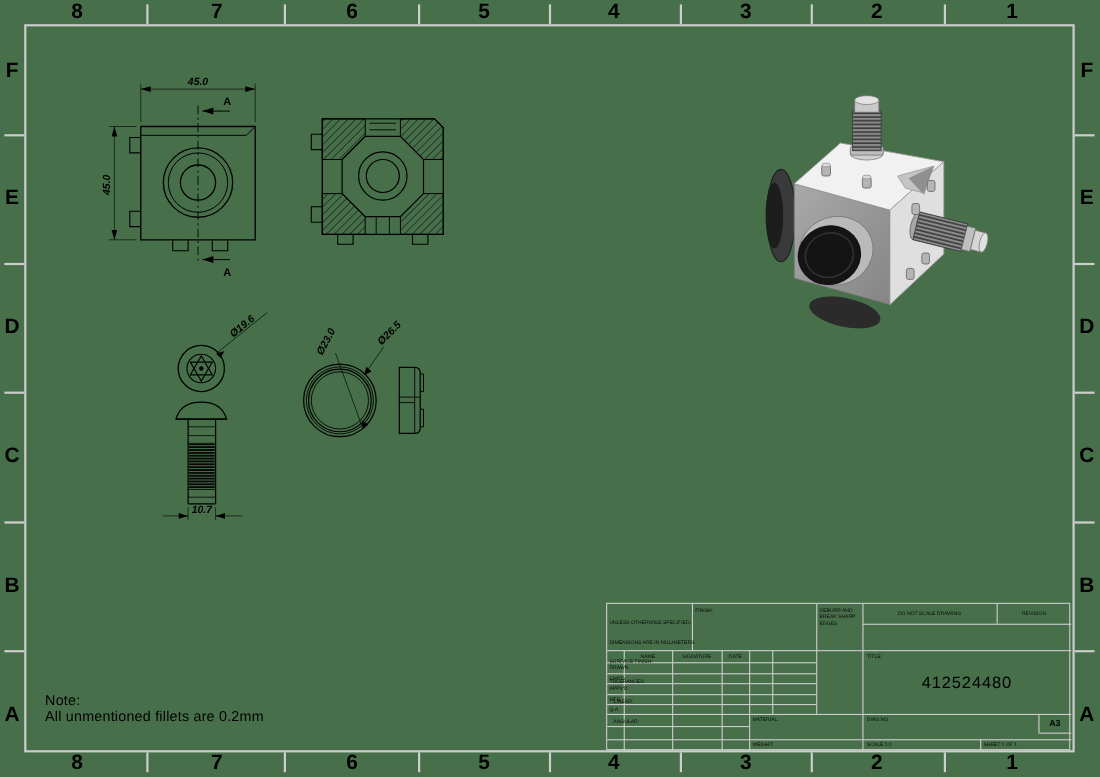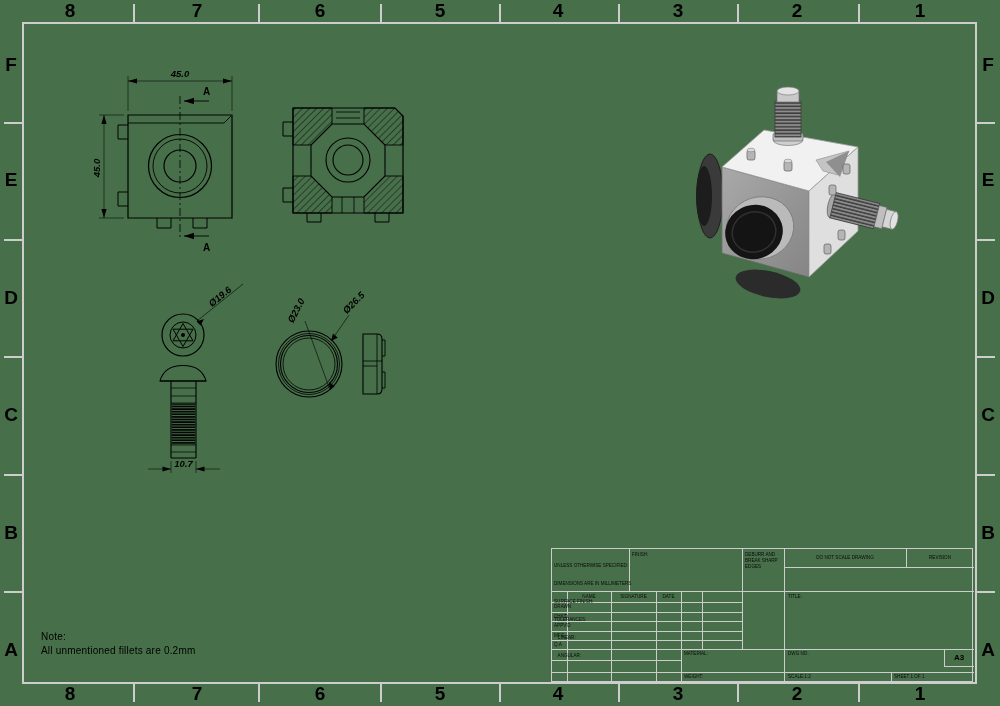--- a/index.html
+++ b/index.html
@@ -8,21 +8,21 @@
     background:#47704a;
     font-family:"Liberation Sans",sans-serif;
   }
   
   .frame{position:absolute;left:22px;top:22px;width:951px;height:658px;border:2px solid #cdcdcd;}
   .zl{position:absolute;color:#000;font-weight:bold;font-size:19px;transform:translate(-50%,-50%);}
   .tick{position:absolute;background:#cdcdcd;}
   .tick.tv{width:2px;height:18px;}
   .tick.th{width:18px;height:2px;}
   
-  .note{position:absolute;left:41px;top:630px;color:#000;font-size:10px;letter-spacing:.2px;line-height:14px;}
+  .note{position:absolute;left:41px;top:630px;color:#000;font-size:13px;letter-spacing:.2px;line-height:14px;}
   
   .tb{position:absolute;left:551px;top:548px;width:422px;height:134px;border:1px solid #cdcdcd;box-sizing:border-box;}
   .tb .v{position:absolute;width:1px;background:#cdcdcd;}
   .tb .h{position:absolute;height:1px;background:#cdcdcd;}
   .tb .lbl{position:absolute;color:#0b0b0b;font-size:4.6px;line-height:6px;letter-spacing:0;white-space:pre;}
   .tb .cen{display:flex;align-items:center;justify-content:center;text-align:center;}
   .tb .big{position:absolute;color:#000;font-size:15px;letter-spacing:.8px;font-weight:500;}
   .tb .a3{position:absolute;color:#000;font-size:8px;font-weight:bold;}
   .spec div{white-space:pre;}
   
@@ -269,20 +269,21 @@
     <div>SURFACE FINISH:</div>
     <div>TOLERANCES:</div>
     <div>   LINEAR:</div>
     <div>   ANGULAR:</div>
   </div>
   <div class="lbl" style="left:80px;top:3px">FINISH:</div>
   <div class="lbl" style="left:193px;top:3px;width:36px;white-space:normal">DEBURR AND BREAK SHARP EDGES</div>
   <div class="lbl cen" style="left:232px;top:0;width:122px;height:18px">DO NOT SCALE DRAWING</div>
   <div class="lbl cen" style="left:354px;top:0;width:68px;height:18px">REVISION</div>
   <div class="lbl" style="left:236px;top:45px">TITLE:</div>
+  <div class="big cen" style="left:232px;top:42px;width:190px;height:58px;display:flex">412524480</div>
   <div class="lbl cen" style="left:15px;top:42px;width:44px;height:11px">NAME</div>
   <div class="lbl cen" style="left:59px;top:42px;width:45px;height:11px">SIGNATURE</div>
   <div class="lbl cen" style="left:104px;top:42px;width:25px;height:11px">DATE</div>
   <div class="lbl" style="left:2px;top:55px">DRAWN</div>
   <div class="lbl" style="left:2px;top:64.5px">CHK'D</div>
   <div class="lbl" style="left:2px;top:74px">APPV'D</div>
   <div class="lbl" style="left:2px;top:83.5px">MFG</div>
   <div class="lbl" style="left:2px;top:92.5px">Q.A</div>
   <div class="lbl" style="left:132px;top:102px">MATERIAL:</div>
   <div class="lbl" style="left:132px;top:125px">WEIGHT:</div>

